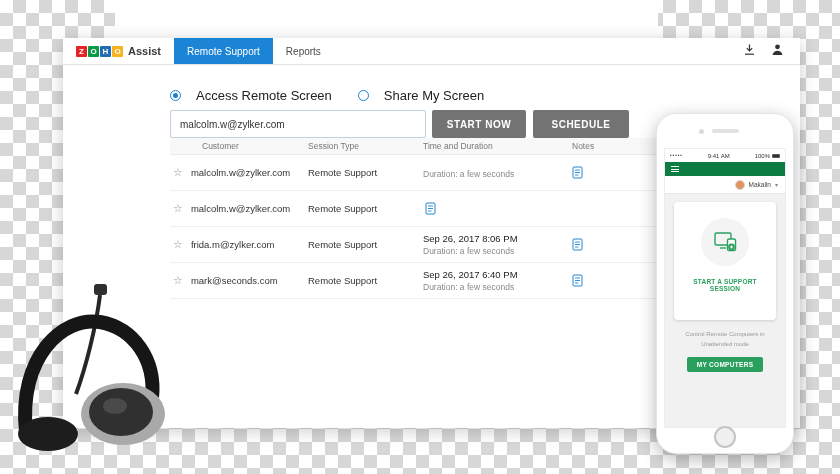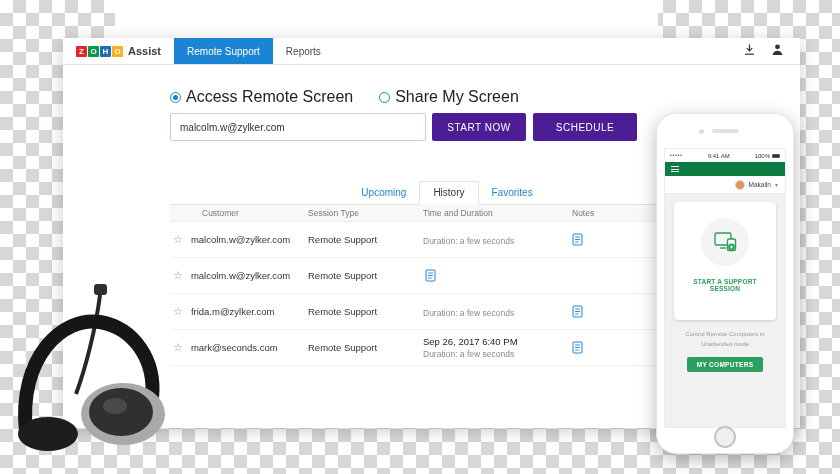--- a/index.html
+++ b/index.html
@@ -28,31 +28,31 @@
   .sq.h { background:#226db4; } .sq.o2 { background:#f9b21d; }
   .logo .assist { margin-left:4px; font-size:11px; font-weight:bold; color:#3a3a3a; }
   .tabs { display:flex; margin-left:4px; }
   .tab { font-size:10px; color:#4a4a4a; padding:0 13px; display:flex; align-items:center; cursor:pointer; white-space:nowrap; }
   .tab.active { background:#1c84d4; color:#fff; }
   .nav-right { margin-left:auto; display:flex; align-items:center; gap:15px; padding-right:16px; }
 
   
   .content { position:absolute; left:107px; top:50px; width:486px; }
   .radio-row { display:flex; align-items:center; gap:26px; }
-  .radio { display:flex; align-items:center; gap:5px; font-size:16px; color:#222; cursor:pointer; }
+  .radio { display:flex; align-items:center; gap:15px; font-size:13px; color:#222; cursor:pointer; }
   .radio .dot { width:11px; height:11px; border:1px solid #1a82d2; border-radius:50%; position:relative; background:#fff; }
   .radio.selected .dot::after { content:""; position:absolute; inset:2px; background:#1a82d2; border-radius:50%; }
   .hint { margin-top:15px; font-size:9.5px; color:#555; }
   .action-row { margin-top:7px; display:flex; align-items:center; }
   .email-input { width:256px; height:28px; border:1px solid #bfd2e2; padding:0 9px; font-size:10px; color:#333;
     font-family:inherit; border-radius:2px; outline:none; }
-  .btn { height:28px; border:none; color:#fff; background:#4c1d95; font-size:10px; font-weight:normal;
+  .btn { height:28px; border:none; color:#fff; background:#737373; font-size:10px; font-weight:bold;
     font-family:inherit; letter-spacing:.5px; cursor:pointer; border-radius:2px; }
   .btn.start { width:94px; margin-left:6px; }
-  .btn.schedule { width:104px; margin-left:7px; }
+  .btn.schedule { width:96px; margin-left:7px; }
 
   .session-tabs { margin-top:40px; display:flex; justify-content:center; padding-left:68px;
     align-items:flex-end; border-bottom:1px solid #e2e2e2; }
   .stab { font-size:10px; color:#2187d0; padding:5px 13px 6px; cursor:pointer; }
   .stab.active { color:#333; background:#fff; border:1px solid #e2e2e2; border-bottom:1px solid #fff; margin-bottom:-1px; }
 
   .thead, .trow { display:grid; grid-template-columns:138px 115px 147px 1fr; align-items:center; }
   .thead { background:#f8f8f8; height:17px; font-size:8.5px; color:#777; border-bottom:1px solid #ececec; }
   .thead > div:first-child { padding-left:4px;margin-left:28px; }
   .thead > div:last-child, .trow .notes-cell { padding-left:2px; }
@@ -144,25 +144,20 @@
         </div>
       </div>
 
 
       <div class="action-row">
         <input class="email-input" type="text" value="malcolm.w@zylker.com" style="">
         <button class="btn start">START NOW</button>
         <button class="btn schedule">SCHEDULE</button>
       </div>
 
-      <div class="session-tabs">
-        <div class="stab">Upcoming</div>
-        <div class="stab active">History</div>
-        <div class="stab">Favorites</div>
-      </div>
 
       <div class="table">
         <div class="thead">
           <div>Customer</div>
           <div>Session Type</div>
           <div>Time and Duration</div>
           <div>Notes</div>
         </div>
 
         <div class="trow">
@@ -196,20 +191,21 @@
           </div>
         </div>
 
         <div class="trow">
           <div class="cust">
             <span class="star">☆</span>
             <span>frida.m@zylker.com</span>
           </div>
           <div>Remote Support</div>
           <div>
+            <div class="time1">Sep 26, 2017 8:06 PM</div>
             <div class="time2">Duration: a few seconds</div>
           </div>
           <div class="notes-cell">
             <svg width="11" height="13" viewBox="0 0 11 13">
                 <rect x="1" y="1" width="9" height="11" rx="1" fill="none" stroke="#2187d0" stroke-width="1"></rect>
                 <path d="M3 4h5M3 6.5h5M3 9h3.5" stroke="#2187d0" stroke-width="0.9"></path>
               </svg>
           </div>
         </div>
 

